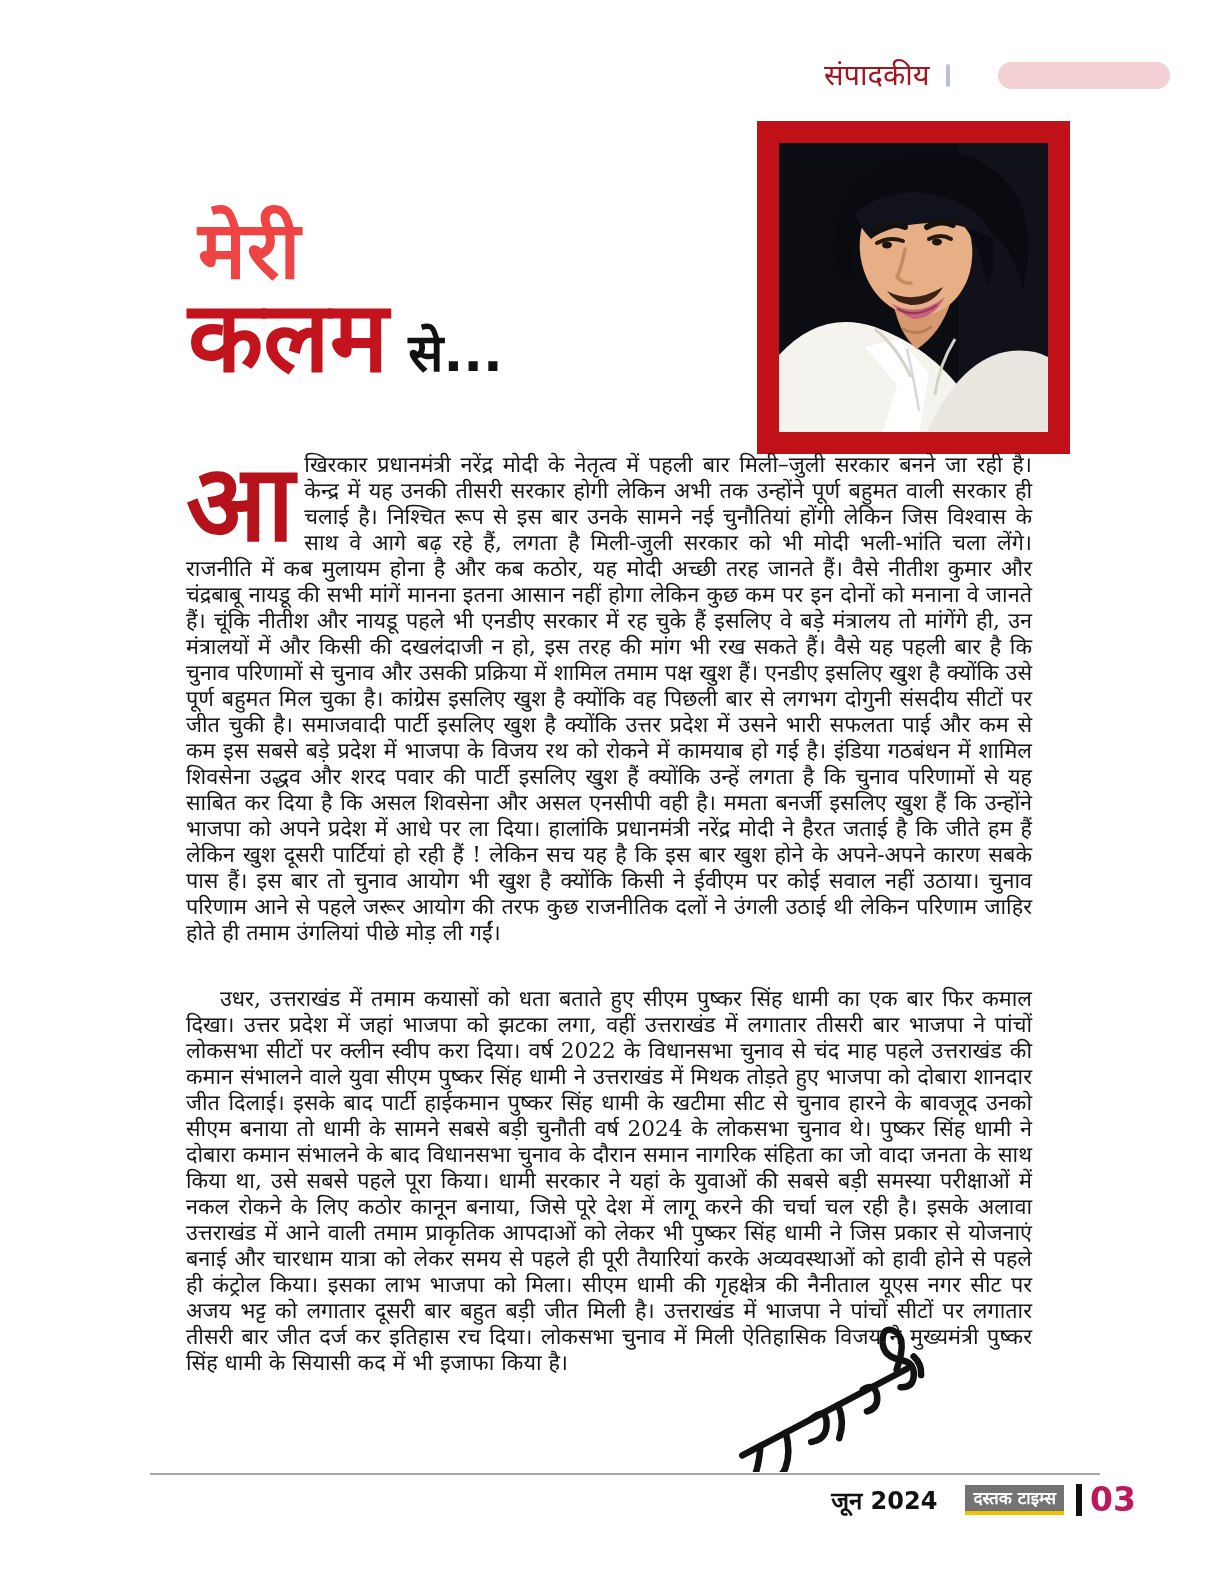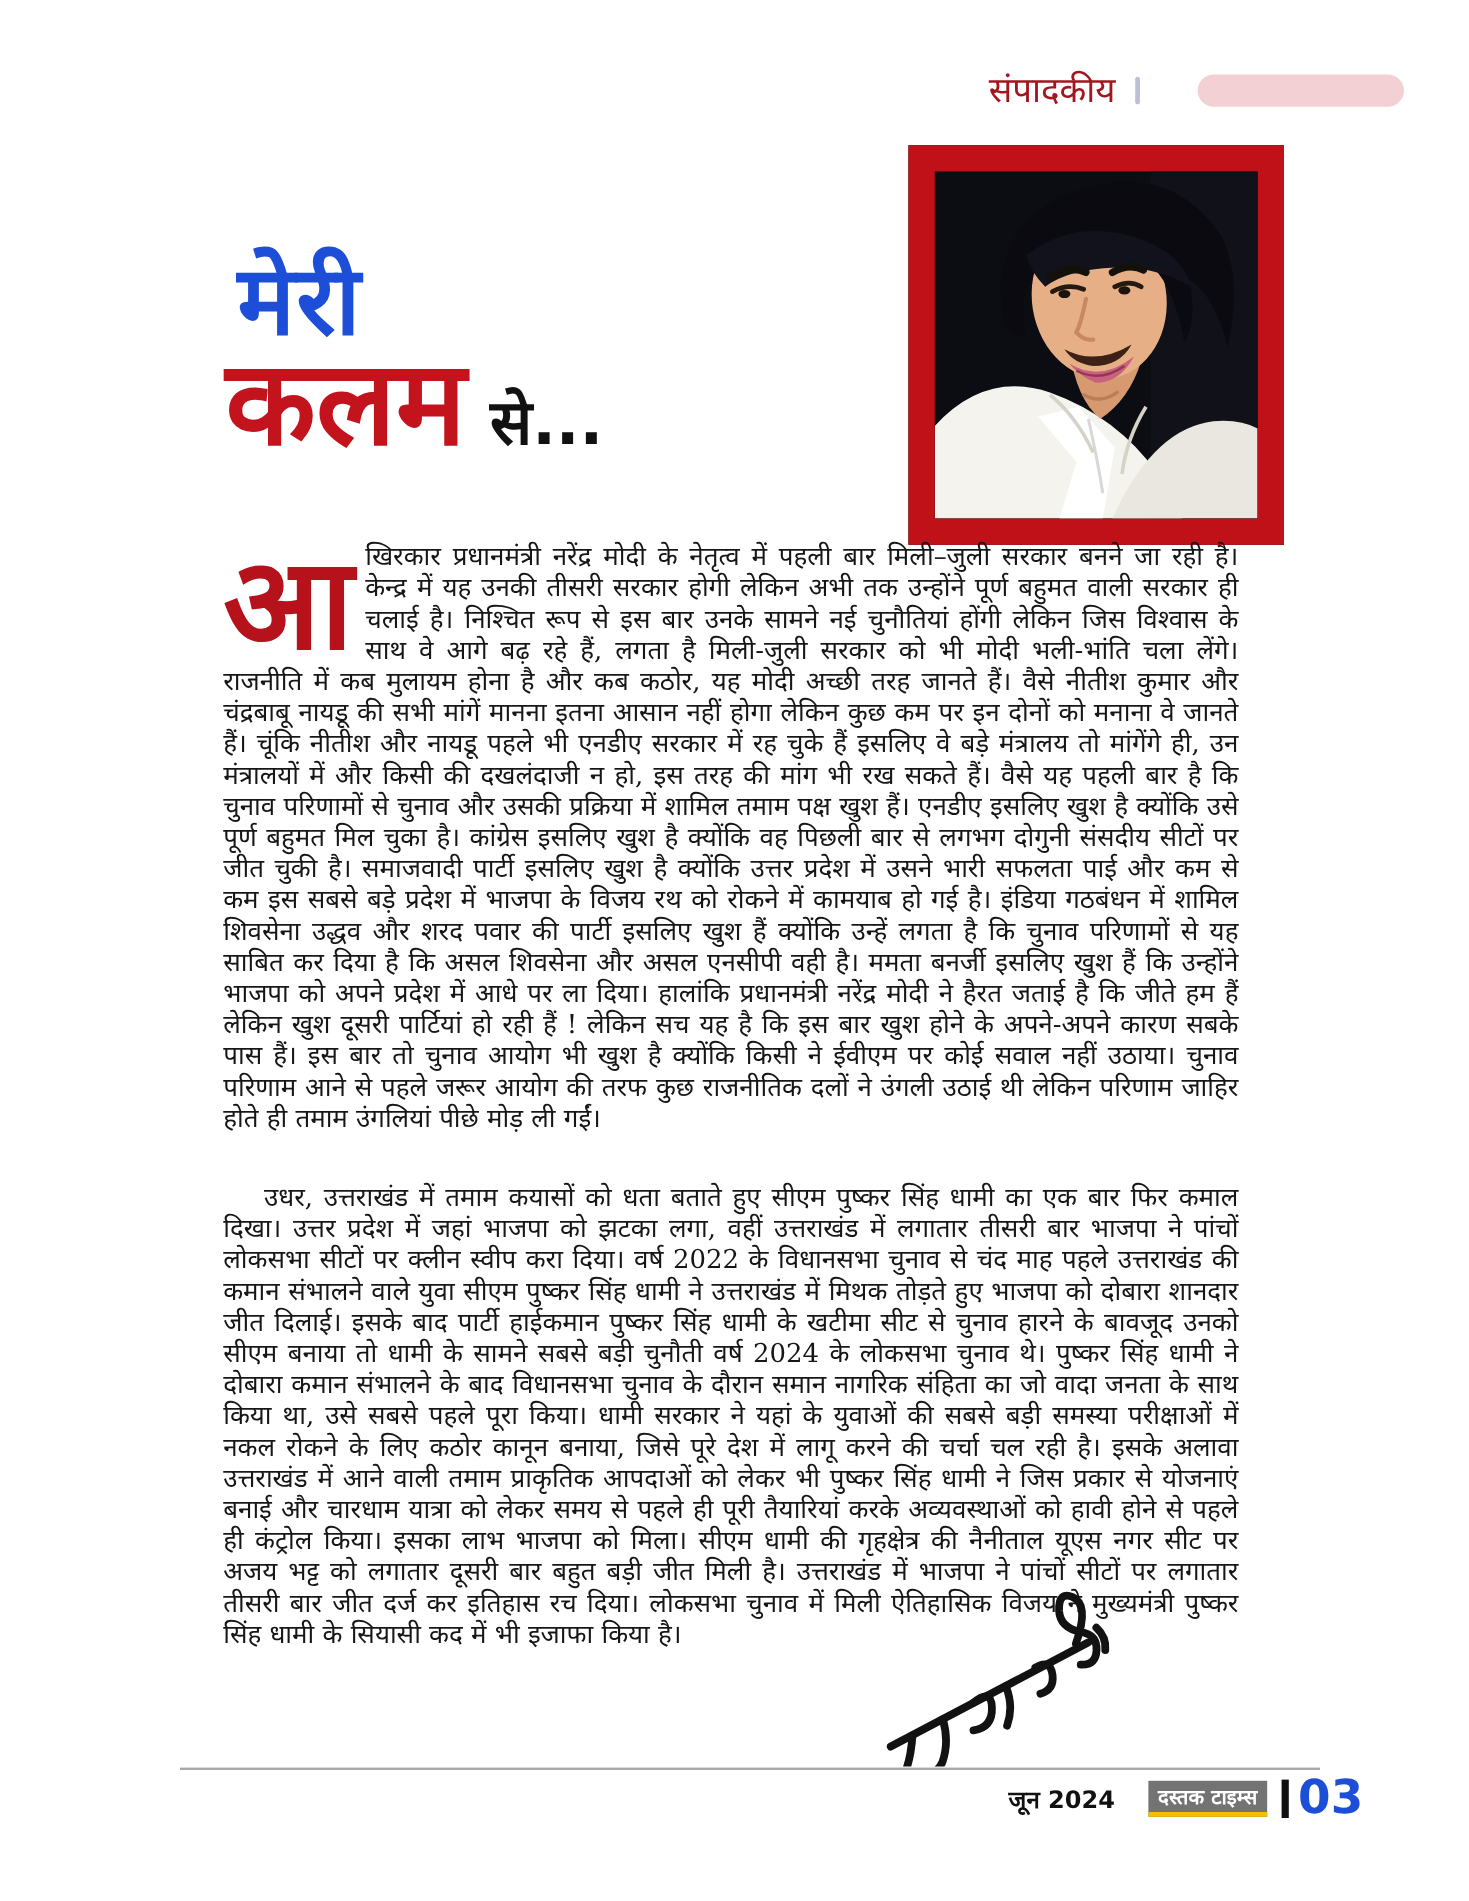--- a/index.html
+++ b/index.html
@@ -6,21 +6,21 @@
   .page{position:relative;width:1224px;height:1584px;background:#ffffff;overflow:hidden;
         font-family:"DejaVu Sans", sans-serif;padding-left:40px;}
 
   
   .header-right{position:absolute;top:58px;left:824px;display:flex;align-items:center;}
   .section-label{color:#a4161f;font-size:29px;font-weight:500;line-height:34px;}
   .header-divider{width:4px;height:23px;background:#b9c1d2;margin-left:16px;border-radius:2px;}
   .header-pill{width:172px;height:27px;background:#f2d0d3;border-radius:14px;margin-left:48px;}
 
   
-  .title-line1{position:absolute;left:198px;top:192px;font-size:80px;font-weight:800;color:#1d4ed8;
+  .title-line1{position:absolute;left:198px;top:192px;font-size:80px;font-weight:800;color:#ef4444;
                letter-spacing:1px;}
   .title-line2{position:absolute;left:188px;top:288px;display:flex;align-items:baseline;}
   .title-red{font-size:98px;font-weight:800;color:#c3131c;line-height:1.0;}
   .title-suffix{font-size:52px;font-weight:800;color:#111;margin-left:20px;}
 
   
   .photo-frame{position:absolute;left:757px;top:121px;width:269px;height:289px;
                background:#0c0d12;border:22px solid #c01018;}
   .photo-frame svg{display:block;}
 
@@ -32,26 +32,26 @@
            padding:6px 10px 0 0;font-family:"DejaVu Sans", sans-serif;}
   .article p{margin:0;}
   .article p.para2{text-indent:34px;margin-top:40px;}
 
   
   .signature{position:absolute;left:706px;top:1322px;width:270px;height:150px;}
 
   
   .footer-rule{position:absolute;left:150px;top:1473px;width:950px;height:2px;background:#a8a8a8;}
   .footer-row{position:absolute;top:1483px;right:128px;display:flex;align-items:center;}
-  .footer-date{font-size:20px;font-weight:700;color:#111;white-space:nowrap;}
+  .footer-date{font-size:24px;font-weight:700;color:#111;white-space:nowrap;}
   .footer-logo{margin-left:28px;background:#737373;color:#ffffff;font-size:17px;font-weight:700;
                padding:1px 8px 2px;border-bottom:4px solid #f3c000;white-space:nowrap;
                font-family:"DejaVu Sans", sans-serif;}
   .footer-bar{width:6px;height:32px;background:#111;margin-left:12px;}
-  .footer-page{font-size:39px;font-weight:800;color:#1d4ed8;margin-left:8px;line-height:32px;}
+  .footer-page{font-size:33px;font-weight:800;color:#be185d;margin-left:8px;line-height:32px;}
 </style>
 </head>
 <body>
 
 <div class="page">
 
   <div class="header-right">
     <span class="section-label">संपादकीय</span>
     <span class="header-divider"></span>
     <span class="header-pill"></span>

